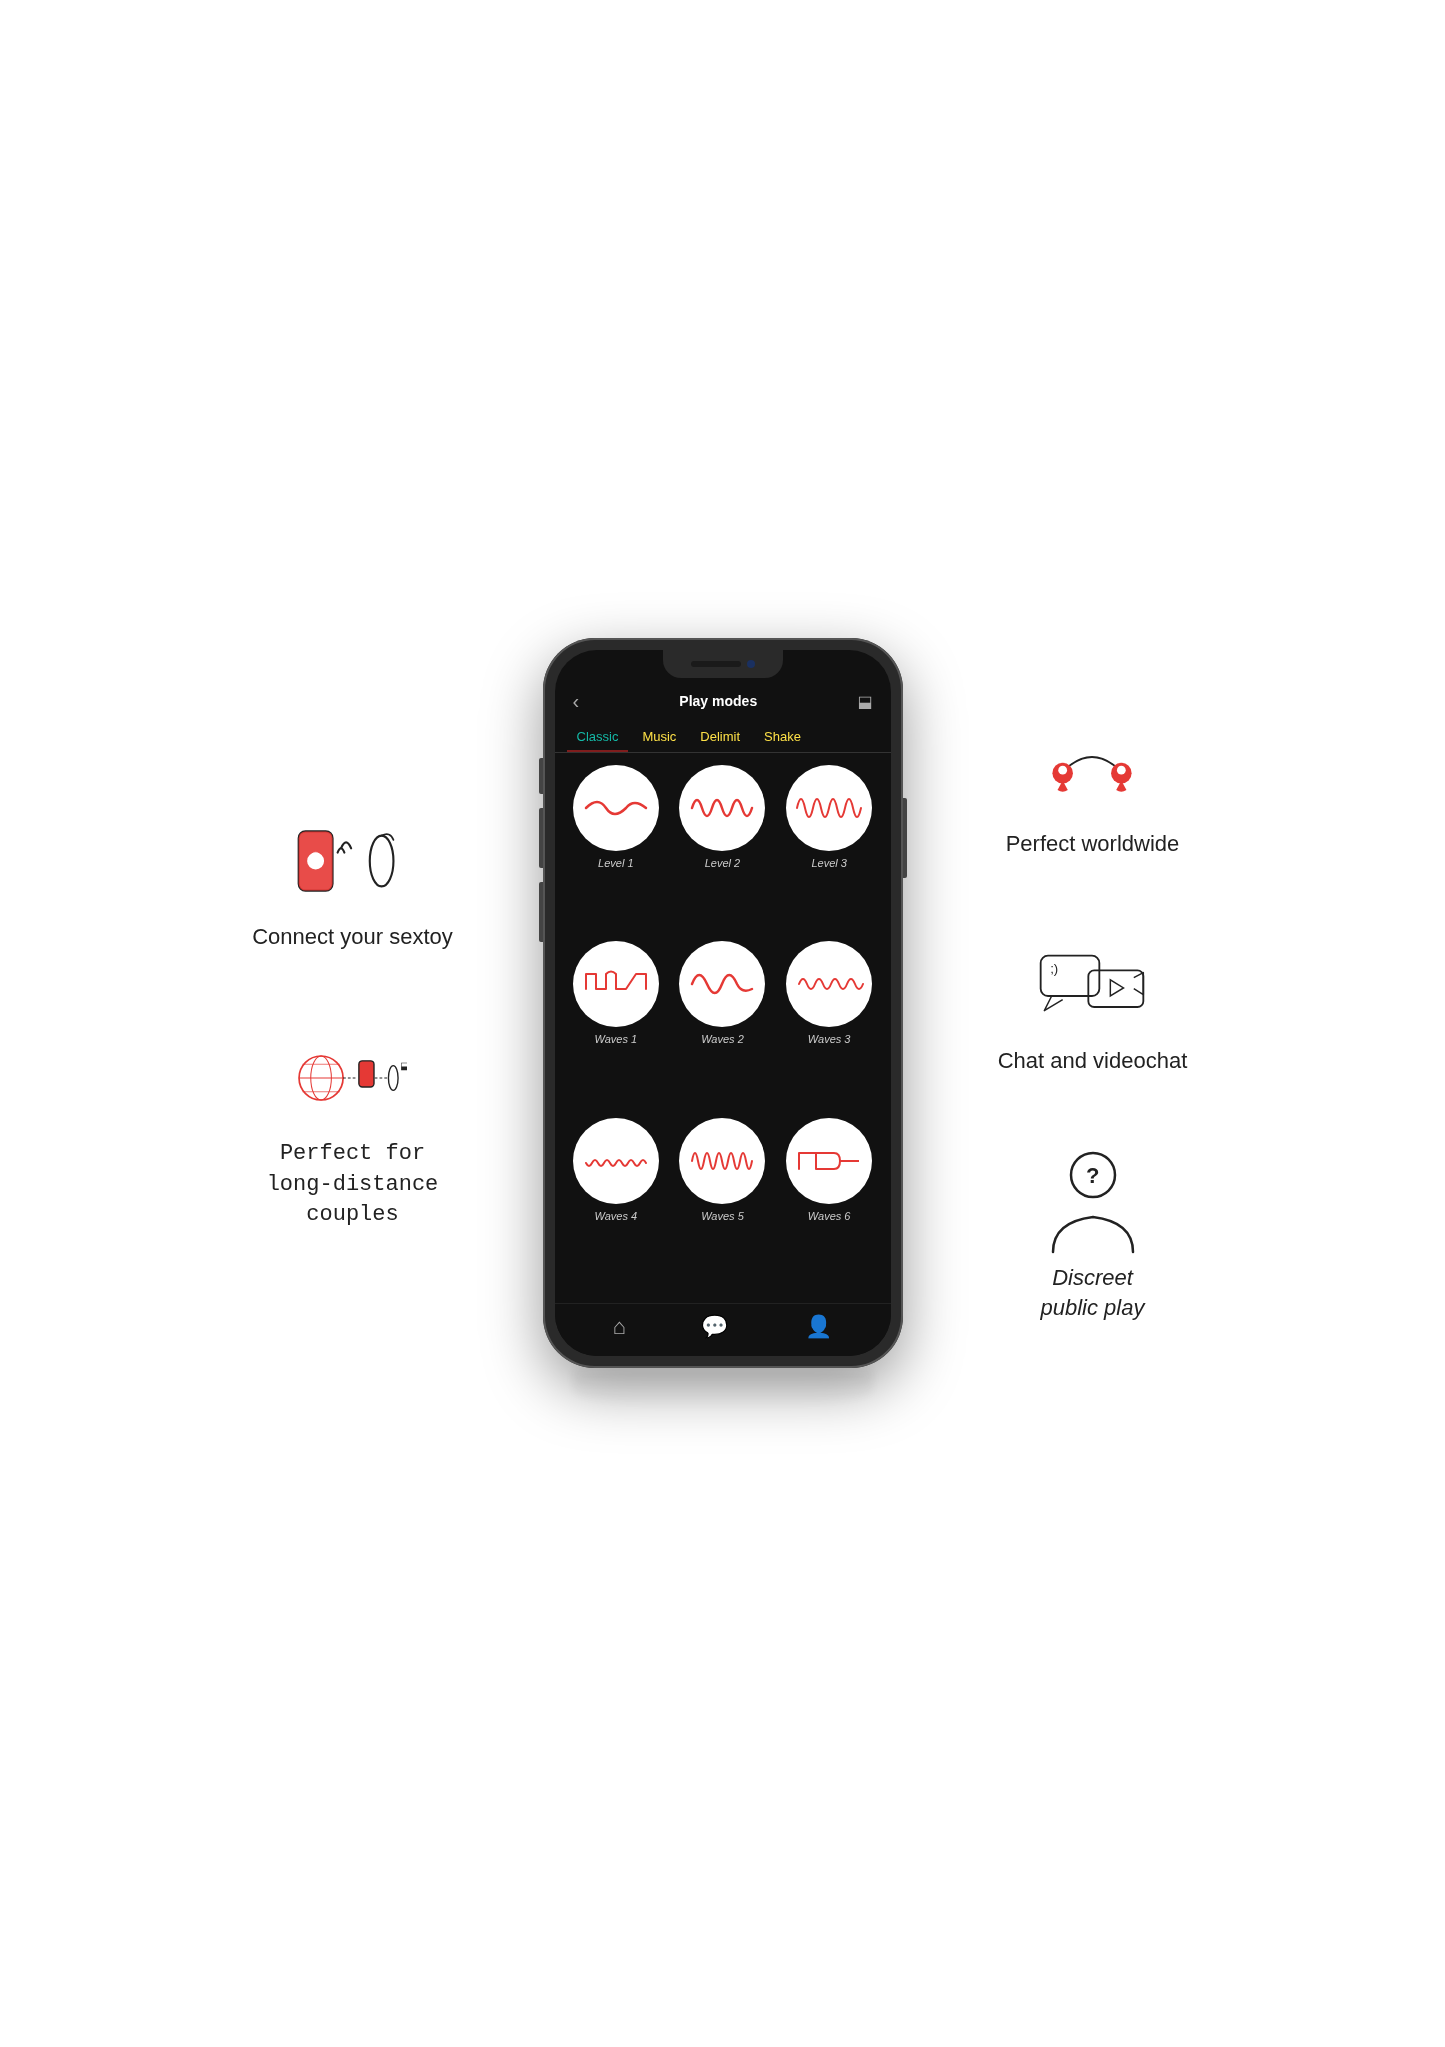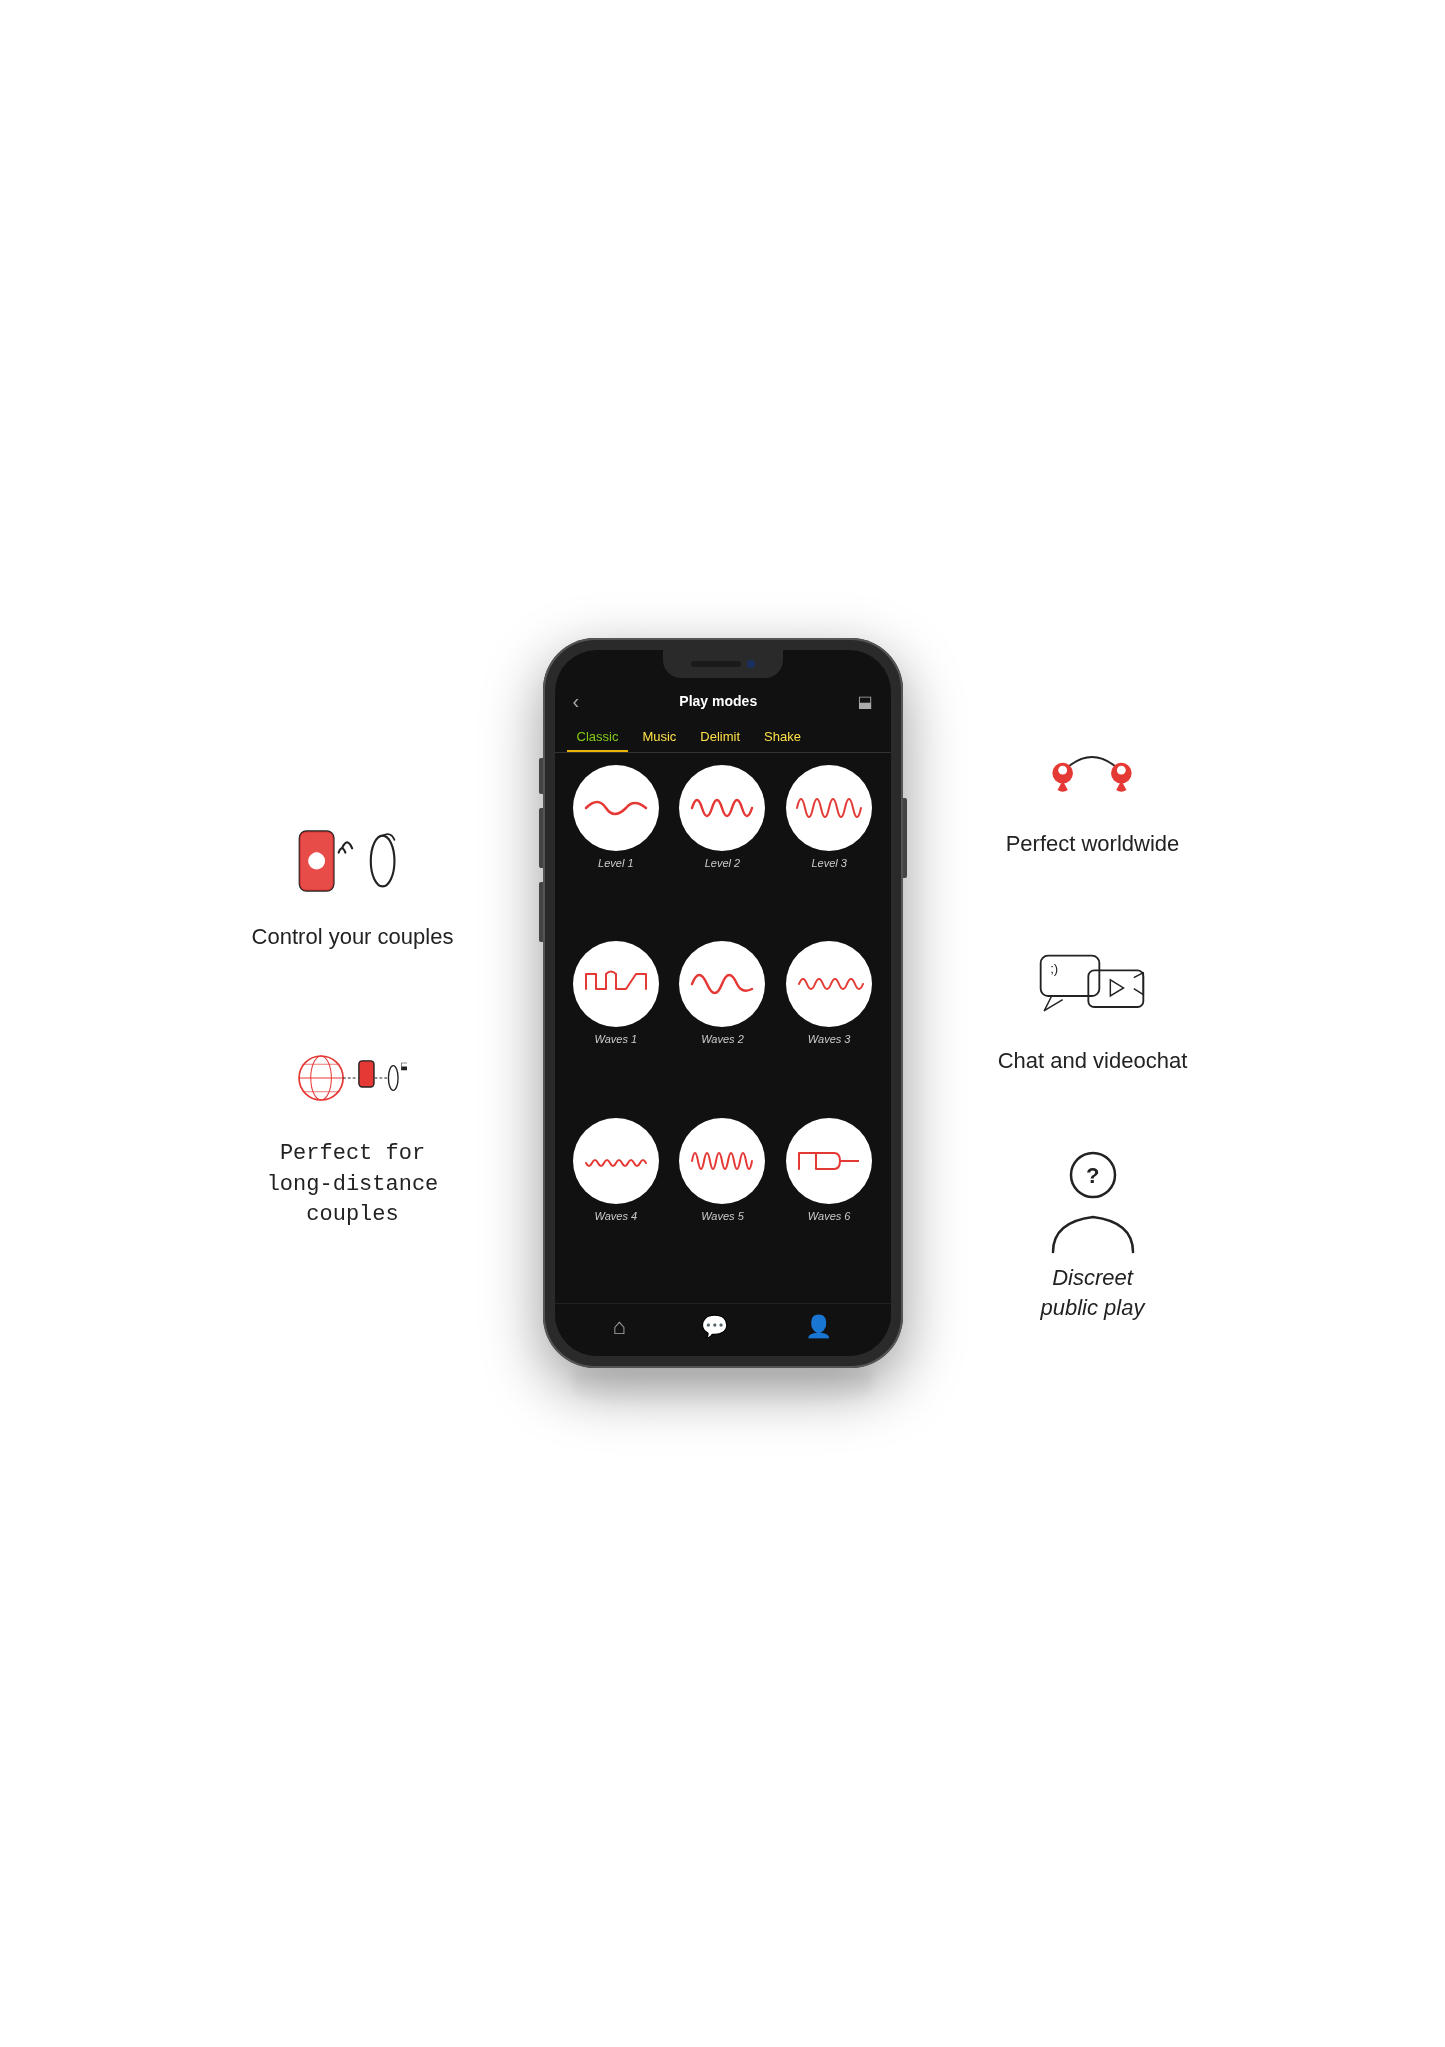--- a/index.html
+++ b/index.html
@@ -144,22 +144,22 @@
       gap: 4px;
     }
     .tab-item {
       padding: 6px 10px;
       font-size: 13px;
       color: #fde047;
       cursor: pointer;
       border-bottom: 2px solid transparent;
     }
     .tab-item.active {
-      color: #84cc16;
-      border-bottom: 2px solid #eab308;
+      color: #14b8a6;
+      border-bottom: 2px solid #7f1d1d;
       text-align: center;
     }
     .modes-grid {
       display: grid;
       grid-template-columns: repeat(3, 1fr);
       gap: 4px;
       padding: 12px 10px;
       flex: 1;
     }
     .mode-cell {
@@ -237,21 +237,21 @@
             <circle cx="22" cy="45" r="10" fill="#fff"></circle>
             <circle cx="22" cy="38" r="4" fill="#fff" opacity="0.5"></circle>
 
             <path d="M48 35 Q52 25 56 35" fill="none" stroke="#222" stroke-width="2.5" stroke-linecap="round"></path>
             <path d="M52 30 Q58 16 64 30" fill="none" stroke="#222" stroke-width="2.5" stroke-linecap="round"></path>
 
             <ellipse cx="100" cy="45" rx="14" ry="30" fill="none" stroke="#222" stroke-width="2.5"></ellipse>
             <path d="M100 15 Q110 10 114 20" fill="none" stroke="#222" stroke-width="2" stroke-linecap="round"></path>
           </svg>
         </div>
-        <div class="feature-label">Control your couples</div>
+        <div class="feature-label">Connect your sextoy</div>
       </div>
 
       <div class="feature-item">
         <div class="feature-icon">
           <svg width="160" height="110" viewBox="0 0 160 110">
 
             <circle cx="35" cy="55" r="32" fill="none" stroke="#e53935" stroke-width="2.5"></circle>
             <ellipse cx="35" cy="55" rx="15" ry="32" fill="none" stroke="#e53935" stroke-width="1.5"></ellipse>
             <line x1="3" y1="55" x2="67" y2="55" stroke="#e53935" stroke-width="1.5"></line>
             <line x1="8" y1="35" x2="62" y2="35" stroke="#e53935" stroke-width="1"></line>

